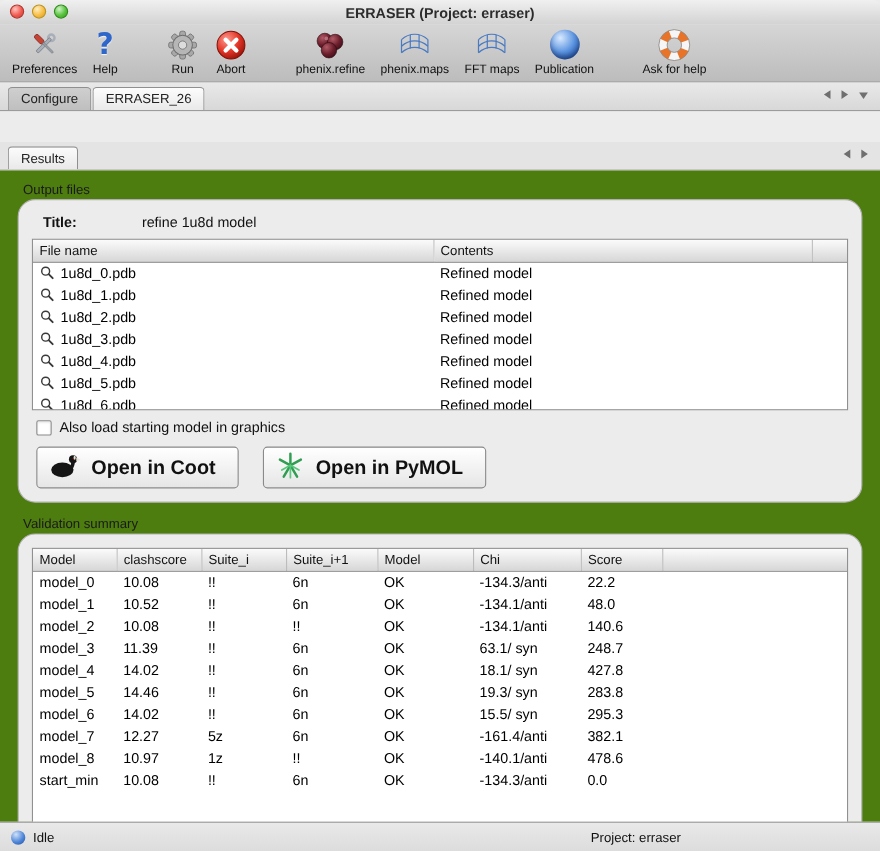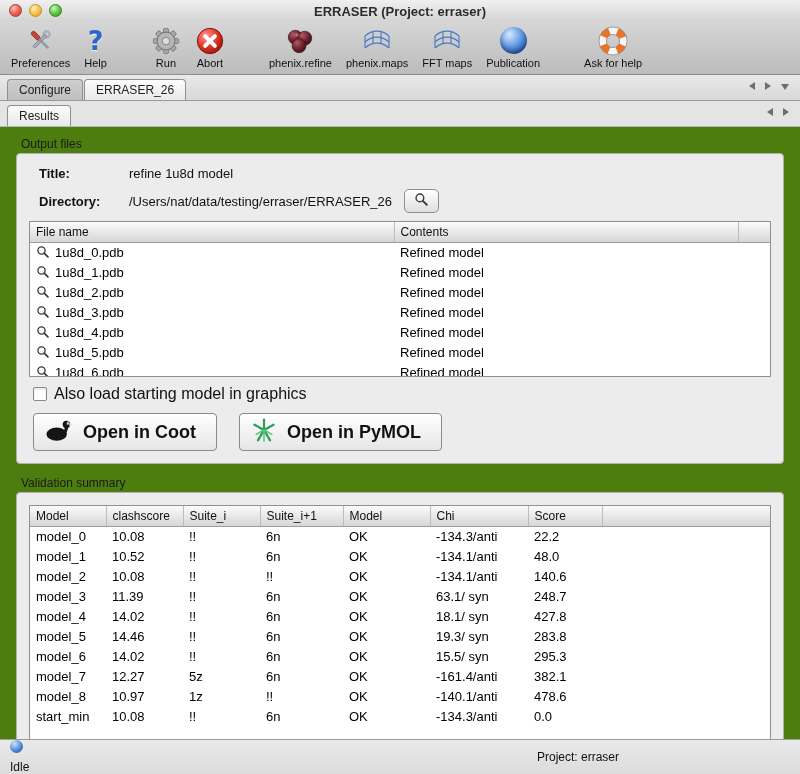--- a/index.html
+++ b/index.html
@@ -24,31 +24,31 @@
   .tb-spacer { width:30px; }
   .help-q { font-family:"DejaVu Sans",sans-serif; font-size:27px; font-weight:bold; color:#2e66c9; text-shadow:0 1px 1px rgba(255,255,255,.85); line-height:30px; }
   .sphere-blue { display:block; width:27px; height:27px; border-radius:50%;
     background:radial-gradient(circle at 35% 28%, #d8e9ff, #5a93e0 50%, #1d4f9e 88%);
     box-shadow:inset 0 -3px 5px rgba(0,0,40,.35); }
 
   
   .tabbar { flex:0 0 26px; background:linear-gradient(#e9e9e9,#d8d8d8); border-bottom:1px solid #9b9b9b; display:flex; align-items:flex-end; padding:3px 8px 0 7px; }
   .tab { border:1px solid #8f8f8f; border-bottom:none; border-radius:4px 4px 0 0; padding:3px 11px; font-size:12px; margin-right:1px; background:linear-gradient(#cfcfcf,#bfbfbf); color:#222; }
   .tab.active { background:linear-gradient(#fcfcfc,#e9e9e9); }
-  .subtabbar { flex:0 0 24px; background:#e4e4e4; border-bottom:1px solid #b5b5b5; display:flex; align-items:flex-end; padding:3px 8px 0 7px; }
+  .subtabbar { flex:0 0 24px; background:#e4e4e4; border-bottom:1px solid #b5b5b5; display:flex; align-items:flex-end; padding:3px 8px 0 7px;margin-top:28px; }
   .tab-arrows { margin-left:auto; display:flex; align-items:center; gap:10px; padding:0 3px 7px 0; }
   .arr { display:inline-block; width:0; height:0; }
   .arr-left  { border-top:4px solid transparent; border-bottom:4px solid transparent; border-right:6px solid #6f6f6f; }
   .arr-right { border-top:4px solid transparent; border-bottom:4px solid transparent; border-left:6px solid #6f6f6f; }
   .arr-down  { border-left:4px solid transparent; border-right:4px solid transparent; border-top:6px solid #6f6f6f; }
 
   
   .content { flex:1 1 auto; padding:6px 16px 0; background:#4d7c0f; overflow:hidden; }
   .group-label { font-size:12px; color:#1a1a1a; margin:4px 0 2px 5px; line-height:14px; }
-  .group-box { border:1px solid #b0b0b0; border-radius:4px; padding:8px 12px 10px; background:#ececec; }
+  .group-box { border:1px solid #b0b0b0; border-radius:16px; padding:8px 12px 10px; background:#ececec; }
   .gap { height:8px; }
 
   .field-row { display:flex; align-items:center; margin:4px 0 8px 10px; }
   .field-label { font-weight:bold; flex:0 0 90px; }
   .mini-btn { margin-left:12px; width:35px; height:24px; border:1px solid #8f8f8f; border-radius:5px;
     background:linear-gradient(#ffffff,#dedede); display:flex; align-items:center; justify-content:center; }
 
   .table-wrap { border:1px solid #909090; background:#fff; overflow:hidden; }
   .files-wrap { height:156px; margin-top:2px; }
   .val-wrap { height:264px; margin-top:4px; }
@@ -56,31 +56,31 @@
   th { background:linear-gradient(#fbfbfb,#d6d6d6); border-right:1px solid #bcbcbc; border-bottom:1px solid #9e9e9e;
     font-weight:normal; font-size:12px; text-align:left; padding:2px 6px; height:20px; color:#111; white-space:nowrap; overflow:hidden; }
   th.no-sep { border-right:none; }
   td { font-size:13px; padding:2px 6px; height:20px; white-space:nowrap; overflow:hidden; color:#000; }
   .col-file-cell { display:flex; align-items:center; gap:5px; }
   .row-mag { display:flex; align-items:center; }
 
   .check-row { display:flex; align-items:center; gap:7px; margin:8px 0 0 4px; }
   .checkbox { width:14px; height:14px; background:#fff; border:1px solid #8a8a8a; border-radius:2px;
     box-shadow:inset 0 1px 2px rgba(0,0,0,.12); }
-  .check-label { font-size:16px; }
+  .check-label { font-size:13px; }
 
   .btn-row { display:flex; gap:22px; margin:10px 0 2px 4px; }
   .big-btn { display:flex; align-items:center; gap:9px; padding:4px 20px 4px 10px; border:1px solid #8a8a8a;
     border-radius:4px; background:linear-gradient(#ffffff,#e6e6e6); font-family:inherit; font-weight:bold;
     font-size:18px; height:38px; color:#111; }
 
   
   .statusbar { flex:0 0 27px; border-top:1px solid #9c9c9c; background:linear-gradient(#e9e9e9,#dcdcdc);
     display:flex; align-items:center; padding:0 10px; font-size:12px; position:relative; }
-  .status-left { display:flex; gap:7px;flex-direction:column; }
+  .status-left { display:flex; align-items:center; gap:7px; }
   .status-dot { width:13px; height:13px; border-radius:50%;
     background:radial-gradient(circle at 35% 28%, #cfe2fa, #4f86d8 55%, #1d4f9e); }
   .status-project { position:absolute; left:537px; }
 </style>
 </head>
 <body>
 
 <svg width="0" height="0" style="position:absolute" aria-hidden="true">
   <defs>
     <radialGradient id="gAbort" cx="35%" cy="30%" r="80%">
@@ -239,32 +239,20 @@
   <div class="content">
 
     <div class="group-label">Output files</div>
     <div class="group-box">
 
       <div class="field-row">
         <span class="field-label">Title:</span>
         <span class="field-value">refine 1u8d model</span>
       </div>
 
-      <div class="field-row">
-        <span class="field-label">Directory:</span>
-        <span class="field-value">/Users/nat/data/testing/erraser/ERRASER_26</span>
-        <span class="mini-btn">
-          <span>
-            <svg width="15" height="15" viewBox="0 0 16 16">
-              <circle cx="6.3" cy="6.3" r="4.1" fill="none" stroke="#3a3a3a" stroke-width="1.5"></circle>
-              <line x1="9.4" y1="9.4" x2="13.6" y2="13.6" stroke="#3a3a3a" stroke-width="2" stroke-linecap="round"></line>
-            </svg>
-          </span>
-        </span>
-      </div>
 
       <div class="table-wrap files-wrap">
         <table>
           <colgroup>
               <col style="width:364px">
               <col style="width:344px">
               <col>
             </colgroup>
           <thead>
             <tr>

